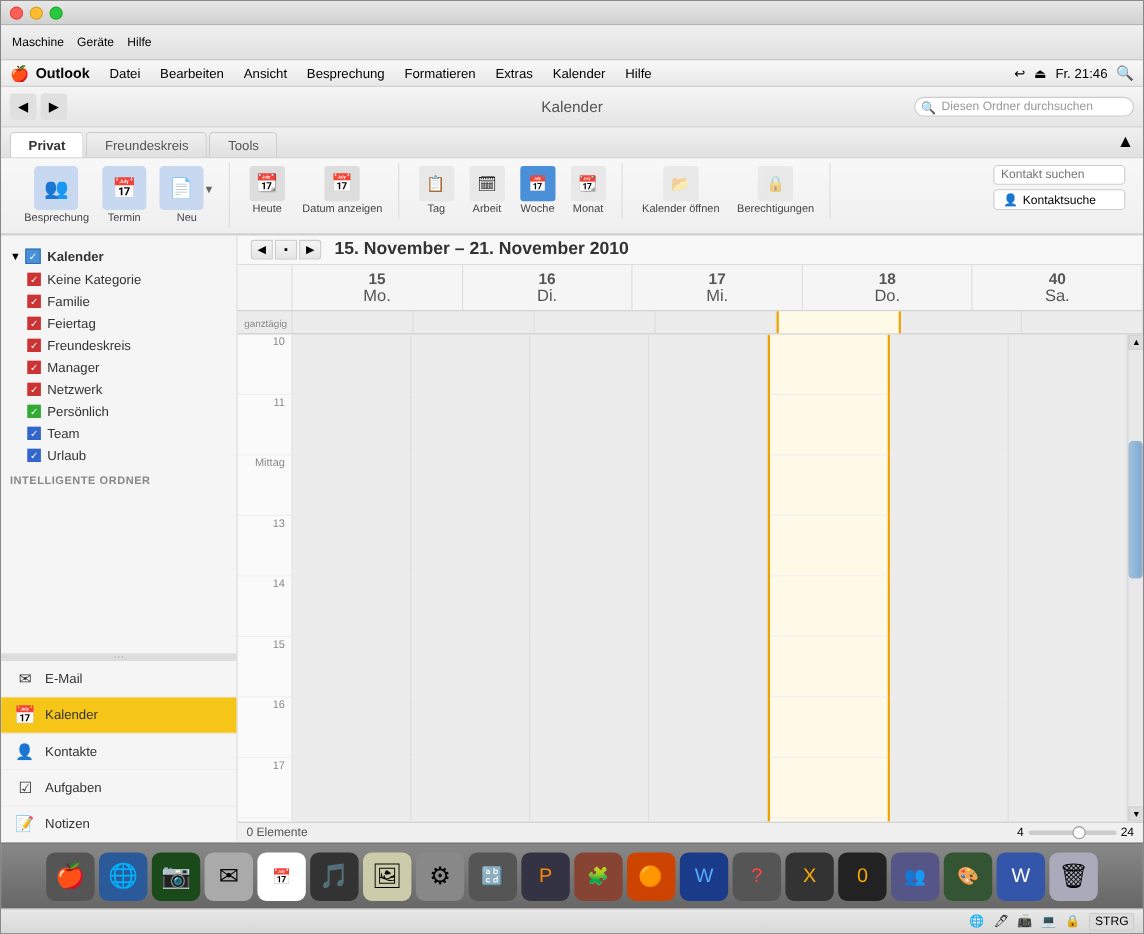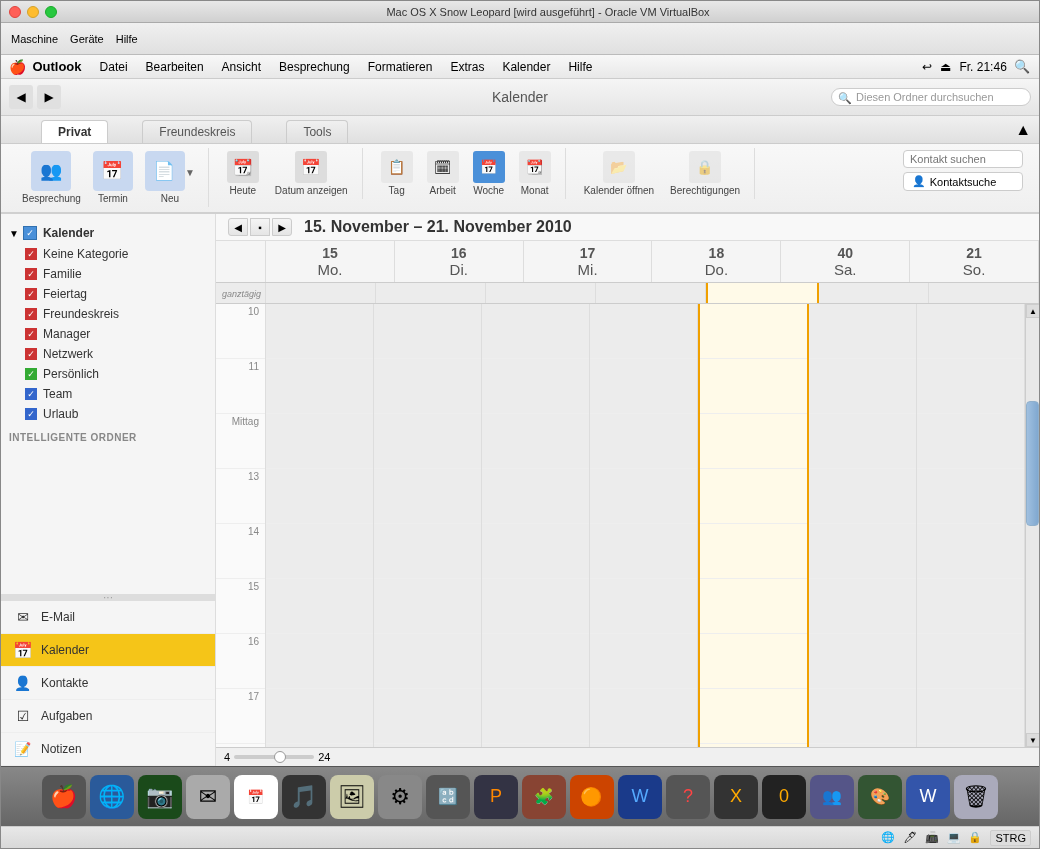--- a/index.html
+++ b/index.html
@@ -26,21 +26,21 @@
     .app-menu-bar .menu-item { padding: 2px 8px; font-size: 12px; cursor: pointer; border-radius: 3px; }
     .app-menu-bar .right-items { margin-left: auto; display: flex; align-items: center; gap: 8px; font-size: 12px; }
     .search-icon-small { font-size: 13px; }
 
     
     .toolbar { background: linear-gradient(to bottom, #f5f5f5, #e5e5e5); border-bottom: 1px solid #ccc; padding: 4px 8px; }
     .toolbar-title { text-align: center; font-size: 14px; color: #555; padding: 2px 0; }
 
     
     .tabs { background: linear-gradient(to bottom, #f0f0f0, #e0e0e0); border-bottom: 1px solid #ccc; display: flex; padding: 4px 8px 0; gap: 2px; align-items: flex-end; }
-    .tab { padding: 4px 16px; border: 1px solid #ccc; border-bottom: none; border-radius: 4px 4px 0 0; font-size: 12px; cursor: pointer; background: linear-gradient(to bottom, #f0f0f0, #e0e0e0); color: #555; margin-left: 32px; }
+    .tab { padding: 4px 16px; border: 1px solid #ccc; border-bottom: none; border-radius: 4px 4px 0 0; font-size: 12px; cursor: pointer; background: linear-gradient(to bottom, #f0f0f0, #e0e0e0); color: #555; }
     .tab.active { background: white; font-weight: bold; color: #333; }
     .tab-right-btn { margin-left: auto; font-size: 16px; padding-bottom: 4px; cursor: pointer; }
 
     
     .ribbon { background: linear-gradient(to bottom, #f8f8f8, #efefef); border-bottom: 2px solid #d0d0d0; padding: 4px 8px; display: flex; align-items: flex-start; gap: 4px; min-height: 70px; }
     .ribbon-group { display: flex; flex-direction: column; align-items: center; border-right: 1px solid #ddd; padding: 0 8px; min-width: 60px; }
     .ribbon-btn { display: flex; flex-direction: column; align-items: center; cursor: pointer; padding: 3px 5px; border-radius: 4px; min-width: 50px; }
     .ribbon-btn-icon { width: 40px; height: 40px; background: #ddd; border-radius: 4px; display: flex; align-items: center; justify-content: center; font-size: 20px; margin-bottom: 2px; }
     .ribbon-btn-label { font-size: 10px; text-align: center; color: #444; }
     .ribbon-small-btn { display: flex; flex-direction: column; align-items: center; cursor: pointer; padding: 3px 6px; border-radius: 4px; }
@@ -92,21 +92,21 @@
     .cal-header-day .day-name { font-size: 15px; }
     .cal-body { flex: 1; display: flex; overflow-y: auto; overflow-x: hidden; position: relative; }
     .cal-times { width: 50px; min-width: 50px; border-right: 1px solid #ddd; background: #fafafa; }
     .cal-time-slot { height: 55px; border-bottom: 1px solid #eee; display: flex; align-items: flex-start; justify-content: flex-end; padding-right: 6px; padding-top: 2px; font-size: 10px; color: #888; }
     .cal-columns { flex: 1; display: flex; }
     .cal-column { flex: 1; border-right: 1px solid #ddd; position: relative; }
     .cal-column.today-col { background: #fffae8; }
     .cal-cell { height: 55px; border-bottom: 1px solid #eee; }
     .cal-column.today-col { border-left: 2px solid #f0a000; border-right: 2px solid #f0a000; }
     .cal-allday-row { display: flex; border-bottom: 1px solid #ccc; min-height: 20px; }
-    .cal-allday-label { width: 50px; min-width: 50px; border-right: 1px solid #ddd; font-size: 9px; color: #888; display: flex; align-items: center; justify-content: flex-end; padding-right: 4px; padding-top: 2px; font-style: italic; }
+    .cal-allday-label { width: 50px; min-width: 50px; border-right: 1px solid #ddd; font-size: 9px; color: #888; display: flex; align-items: center; justify-content: flex-end; padding-right: 4px; padding-top: 2px; }
     .cal-allday-cell { flex: 1; border-right: 1px solid #ddd; min-height: 20px; }
 
     
     .cal-bottom { border-top: 1px solid #ccc; background: #f0f0f0; display: flex; align-items: center; padding: 3px 8px; font-size: 11px; }
     .cal-bottom .elements { flex: 1; color: #555; }
     .zoom-slider { width: 80px; height: 4px; background: #ccc; border-radius: 2px; position: relative; cursor: pointer; }
     .zoom-thumb { width: 12px; height: 12px; background: white; border: 1px solid #999; border-radius: 50%; position: absolute; top: -4px; left: 50%; cursor: pointer; }
 
     
     .cal-scrollbar { width: 14px; background: #f0f0f0; border-left: 1px solid #ccc; display: flex; flex-direction: column; }
@@ -125,21 +125,20 @@
 <body>
 
 <div class="window-frame">
 
   <div class="title-bar-os">
     <div class="traffic-lights">
       <div class="tl tl-red"></div>
       <div class="tl tl-yellow"></div>
       <div class="tl tl-green"></div>
     </div>
-    <span class="title">Mac OS X Snow Leopard [wird ausgeführt] - Oracle VM VirtualBox</span>
   </div>
 
   <div class="menu-bar-os">
     <span>Maschine</span>
     <span>Geräte</span>
     <span>Hilfe</span>
   </div>
 
   <div class="app-menu-bar">
     <span class="apple-logo">🍎</span>
@@ -368,24 +367,20 @@
             <div class="day-name">Mi.</div>
           </div>
           <div class="cal-header-day">
             <div class="day-num">18</div>
             <div class="day-name">Do.</div>
           </div>
           <div class="cal-header-day">
             <div class="day-num">40</div>
             <div class="day-name">Sa.</div>
           </div>
-          <div class="cal-header-day">
-            <div class="day-num">21</div>
-            <div class="day-name">So.</div>
-          </div>
         </div>
 
         <div class="cal-allday-row">
           <div class="cal-allday-label">ganztägig</div>
           <div class="cal-allday-cell"></div>
           <div class="cal-allday-cell"></div>
           <div class="cal-allday-cell"></div>
           <div class="cal-allday-cell"></div>
           <div class="cal-allday-cell" style="background:#fffae8;border-left:2px solid #f0a000;border-right:2px solid #f0a000;"></div>
           <div class="cal-allday-cell"></div>
@@ -505,20 +500,21 @@
             <div class="scrollbar-btn">▲</div>
             <div class="scrollbar-track">
               <div class="scrollbar-thumb"></div>
             </div>
             <div class="scrollbar-btn">▼</div>
           </div>
         </div>
       </div>
 
       <div class="cal-bottom">
+        <div class="elements">0 Elemente</div>
         <div style="display:flex;align-items:center;gap:4px;">
           <span>4</span>
           <div class="zoom-slider">
             <div class="zoom-thumb"></div>
           </div>
           <span>24</span>
         </div>
       </div>
     </div>
   </div>

